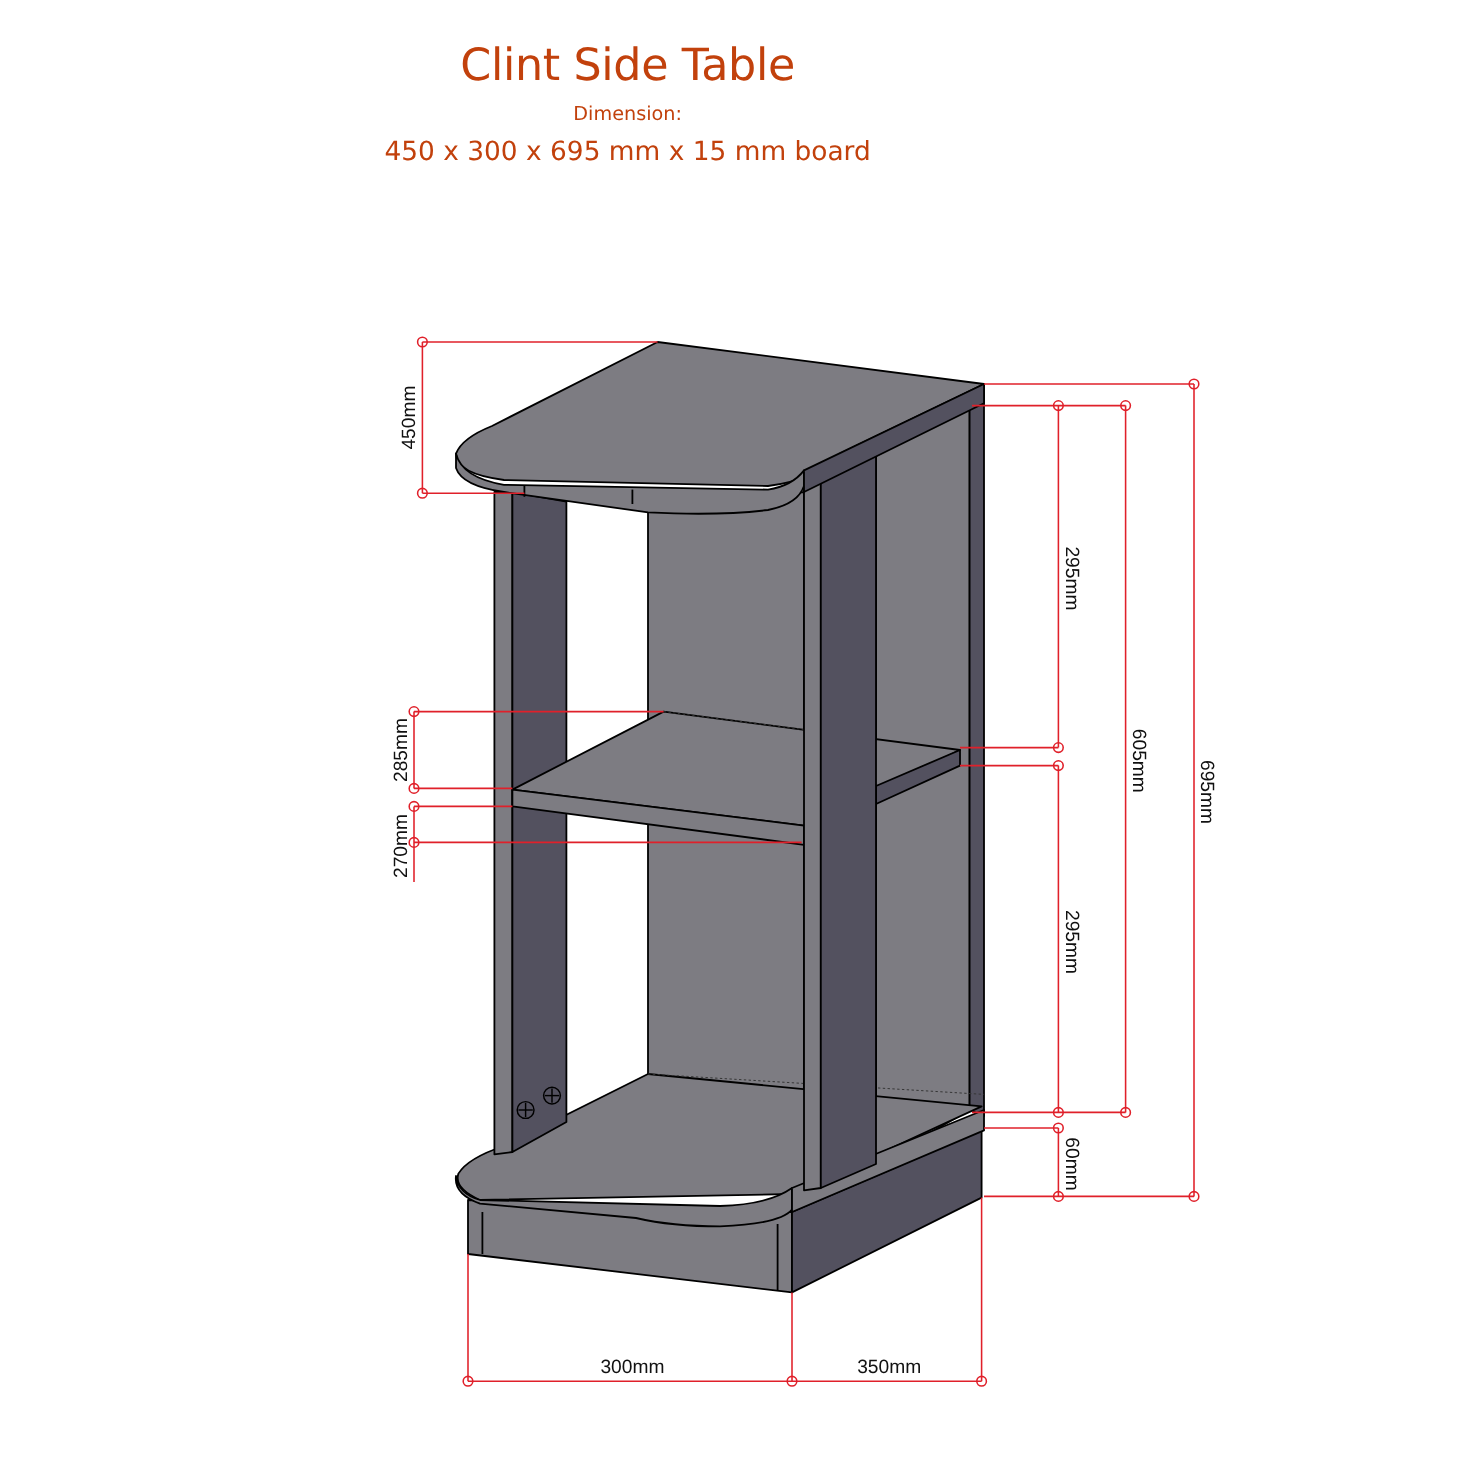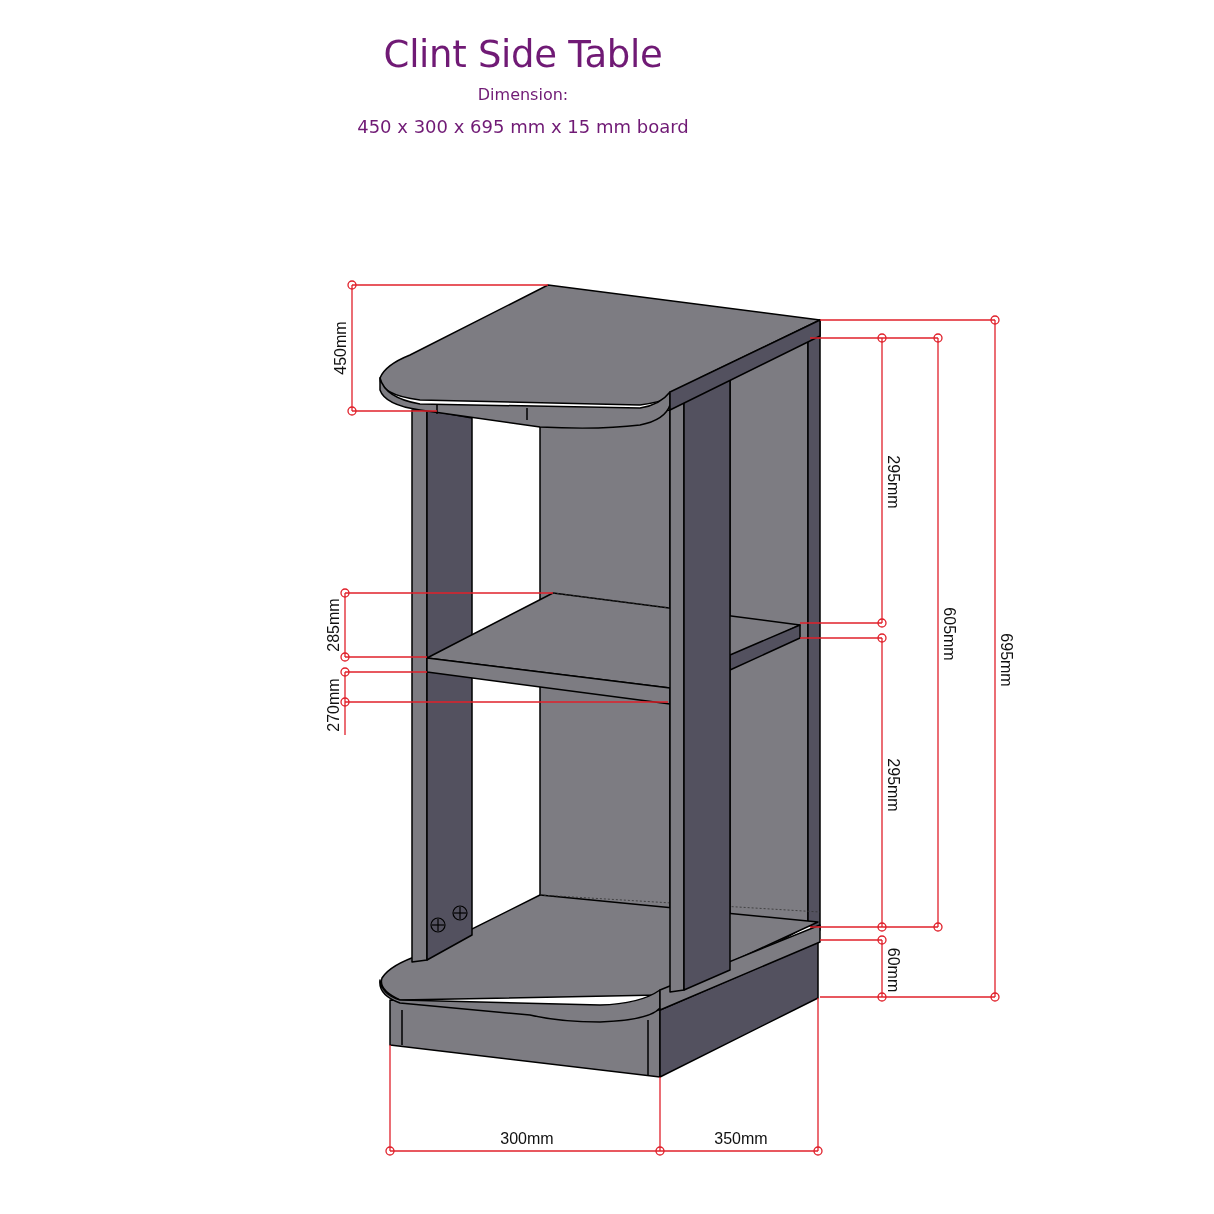--- a/index.html
+++ b/index.html
@@ -1,20 +1,20 @@
 <!DOCTYPE html>
 <html><head>
 <meta charset="utf-8">
 <style>
   html, body { margin: 0; padding: 0; background: #ffffff; }
   body { width: 1214px; height: 1214px; position: relative; overflow: hidden; font-family: "DejaVu Sans", sans-serif; }
-  .title-block { position: absolute; left: 0; top: 30px; width: 1046px; text-align: center; color: #701a75; }
+  .title-block { position: absolute; left: 0; top: 30px; width: 1046px; text-align: center; color: #c2410c; }
   .title { font-size: 37px; line-height: 50px; letter-spacing: -0.3px; }
   .subtitle { font-size: 16px; line-height: 30px; }
-  .dims { font-size: 18px; line-height: 34px; }
+  .dims { font-size: 22px; line-height: 34px; }
   svg { position: absolute; left: 0; top: 0; }
   .dimtext { font-family: "Liberation Sans", sans-serif; font-size: 16px; fill: #111; }
 </style>
 </head>
 <body>
 
 <div class="title-block">
   <div class="title">Clint Side Table</div>
   <div class="subtitle">Dimension:</div>
   <div class="dims">450 x 300 x 695 mm x 15 mm board</div>

